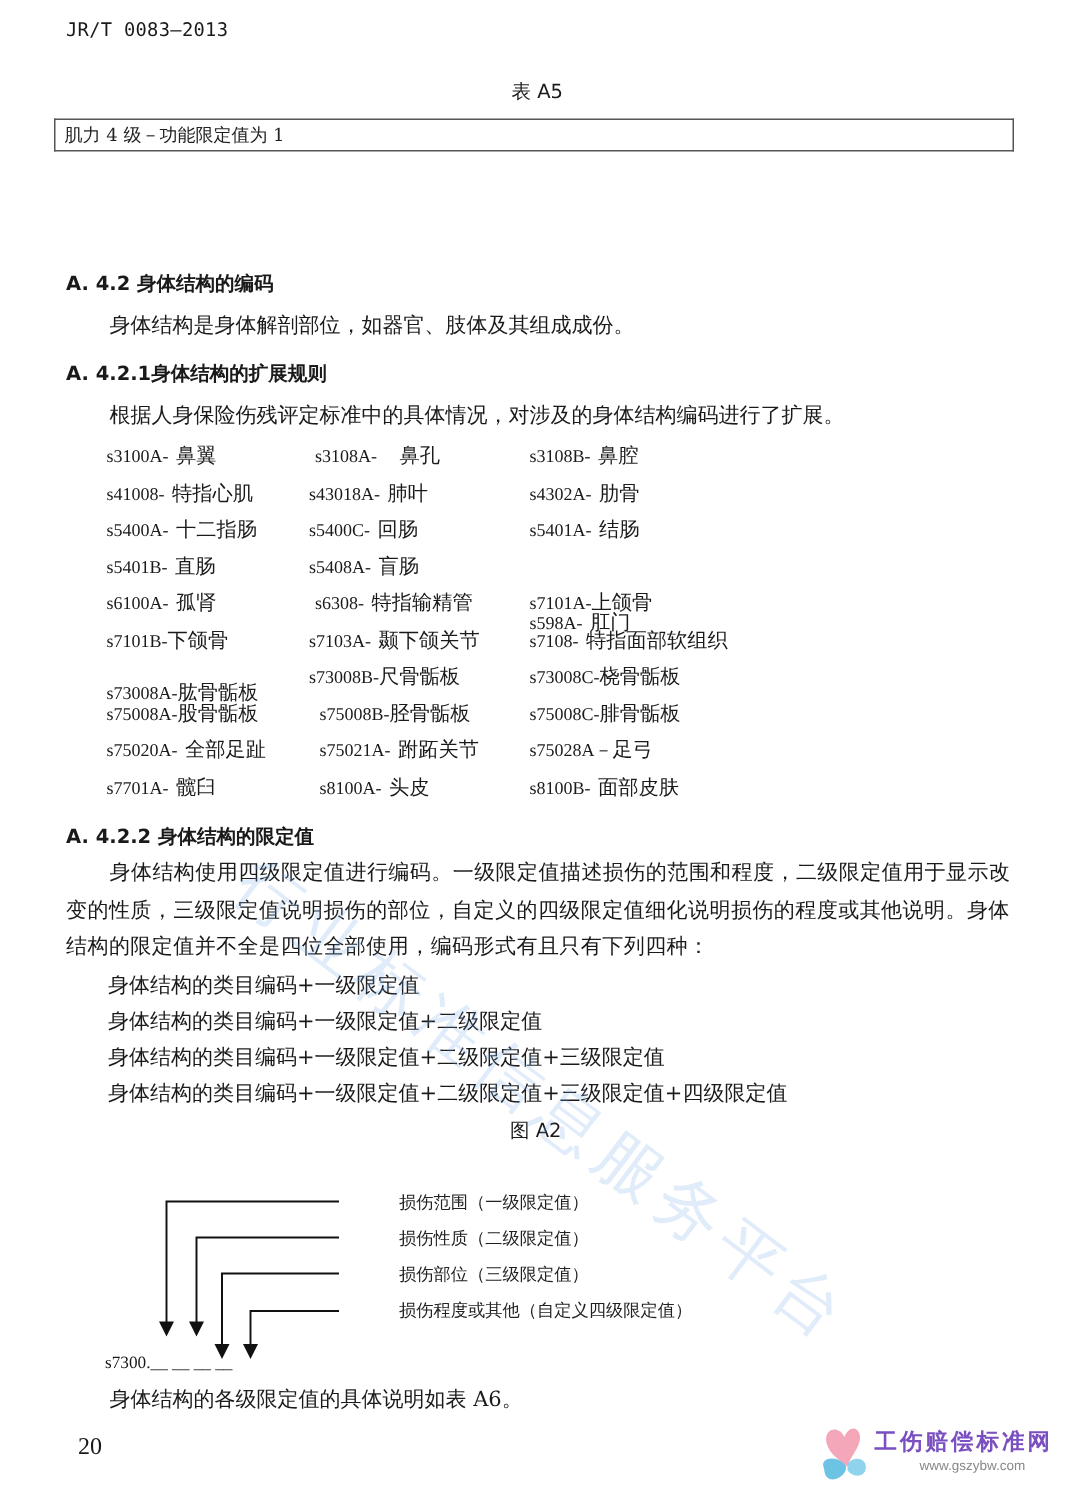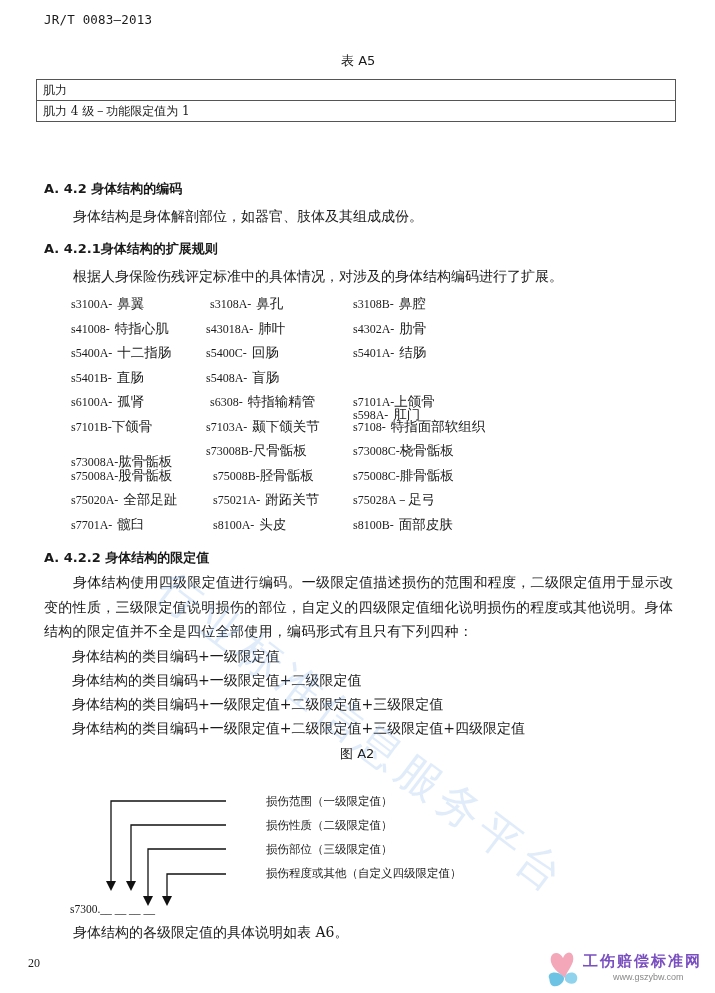--- a/index.html
+++ b/index.html
@@ -23,38 +23,35 @@
   .logo-url { position:absolute; left:68px; top:24px; font-size:9px; color:#888; font-family:"Liberation Sans",sans-serif; }
 </style>
 </head>
 <body>
 
 <div class="abs hdr" style="left:44px;top:12px;">JR/T 0083—2013</div>
 
 <div class="abs heiti" style="left:341px;top:52px;font-size:13px;font-weight:normal;">表 A5</div>
 <table class="a5">
   <tbody>
-      <tr>
-        <td>肌力</td>
-      </tr>
   <tr>
         <td>肌力 4 级－功能限定值为 1</td>
       </tr>
 </tbody>
   </table>
 
 <div class="abs heiti" style="left:44px;top:180px;font-size:13px;">A. 4.2 身体结构的编码</div>
 <div class="abs" style="left:73px;top:208px;font-size:14px;">身体结构是身体解剖部位，如器官、肢体及其组成成份。</div>
 
 <div class="abs heiti" style="left:44px;top:240px;font-size:13px;">A. 4.2.1身体结构的扩展规则</div>
 <div class="abs" style="left:73px;top:268px;font-size:14px;">根据人身保险伤残评定标准中的具体情况，对涉及的身体结构编码进行了扩展。</div>
 
 <div id="codes">
     <div class="code-item" style="left: 71px; top: 295px;"><span class="c">s3100A-</span><span class="n" style="margin-left: 5px;">鼻翼</span></div>
-    <div class="code-item" style="left: 210px; top: 295px;"><span class="c">s3108A-</span><span class="n" style="margin-left: 5px;">鼻孔</span></div>
+    <div class="code-item" style="left: 210px; top: 295px;"><span class="c">s3108A-</span><span class="n" style="margin-left: 15px;">鼻孔</span></div>
     <div class="code-item" style="left: 353px; top: 295px;"><span class="c">s3108B-</span><span class="n" style="margin-left: 5px;">鼻腔</span></div>
     <div class="code-item" style="left: 71px; top: 319.5px;"><span class="c">s41008-</span><span class="n" style="margin-left: 5px;">特指心肌</span></div>
     <div class="code-item" style="left: 206px; top: 319.5px;"><span class="c">s43018A-</span><span class="n" style="margin-left: 5px;">肺叶</span></div>
     <div class="code-item" style="left: 353px; top: 319.5px;"><span class="c">s4302A-</span><span class="n" style="margin-left: 5px;">肋骨</span></div>
     <div class="code-item" style="left: 71px; top: 344px;"><span class="c">s5400A-</span><span class="n" style="margin-left: 5px;">十二指肠</span></div>
     <div class="code-item" style="left: 206px; top: 344px;"><span class="c">s5400C-</span><span class="n" style="margin-left: 5px;">回肠</span></div>
     <div class="code-item" style="left: 353px; top: 344px;"><span class="c">s5401A-</span><span class="n" style="margin-left: 5px;">结肠</span></div>
     <div class="code-item" style="left: 71px; top: 368.5px;"><span class="c">s5401B-</span><span class="n" style="margin-left: 5px;">直肠</span></div>
     <div class="code-item" style="left: 206px; top: 368.5px;"><span class="c">s5408A-</span><span class="n" style="margin-left: 5px;">盲肠</span></div>
     <div class="code-item" style="left: 353px; top: 368.5px; margin-top: 37px;"><span class="c">s598A-</span><span class="n" style="margin-left: 5px;">肛门</span></div>
@@ -107,21 +104,21 @@
 <div class="diag-label" style="top:818px;">损伤性质（二级限定值）</div>
 <div class="diag-label" style="top:842px;text-align:right;">损伤部位（三级限定值）</div>
 <div class="diag-label" style="top:866px;">损伤程度或其他（自定义四级限定值）</div>
 
 <div class="abs" style="left:70px;top:903px;font-size:11.5px;font-family:'Liberation Serif',serif;">s7300.__ __ __ __</div>
 
 <div class="abs" style="left:73px;top:924px;font-size:14px;">身体结构的各级限定值的具体说明如表 A6。</div>
 
 <div class="watermark">行业标准信息服务平台</div>
 
-<div class="abs" style="left:28px;top:956px;font-size:12px;font-family:'Liberation Serif',serif;">20</div>
+<div class="abs" style="left:52px;top:956px;font-size:16px;font-family:'Liberation Serif',serif;">20</div>
 
 <div class="logo">
   <svg width="36" height="40" style="position:absolute;left:0;top:2px;">
     <path d="M18,8 C14,0 4,2 6,12 C8,20 16,24 20,28 C22,20 30,14 28,6 C26,0 20,2 18,8 Z" fill="#f3a7b8"></path>
     <path d="M4,28 C2,22 12,20 18,26 C22,30 14,38 8,36 C4,34 5,30 4,28 Z" fill="#6cc3e3"></path>
     <path d="M20,26 C24,20 34,22 32,30 C30,36 22,34 20,30 Z" fill="#8fd3ec"></path>
   </svg>
   <div class="logo-text">工伤赔偿标准网</div>
   <div class="logo-url">www.gszybw.com</div>
 </div>

